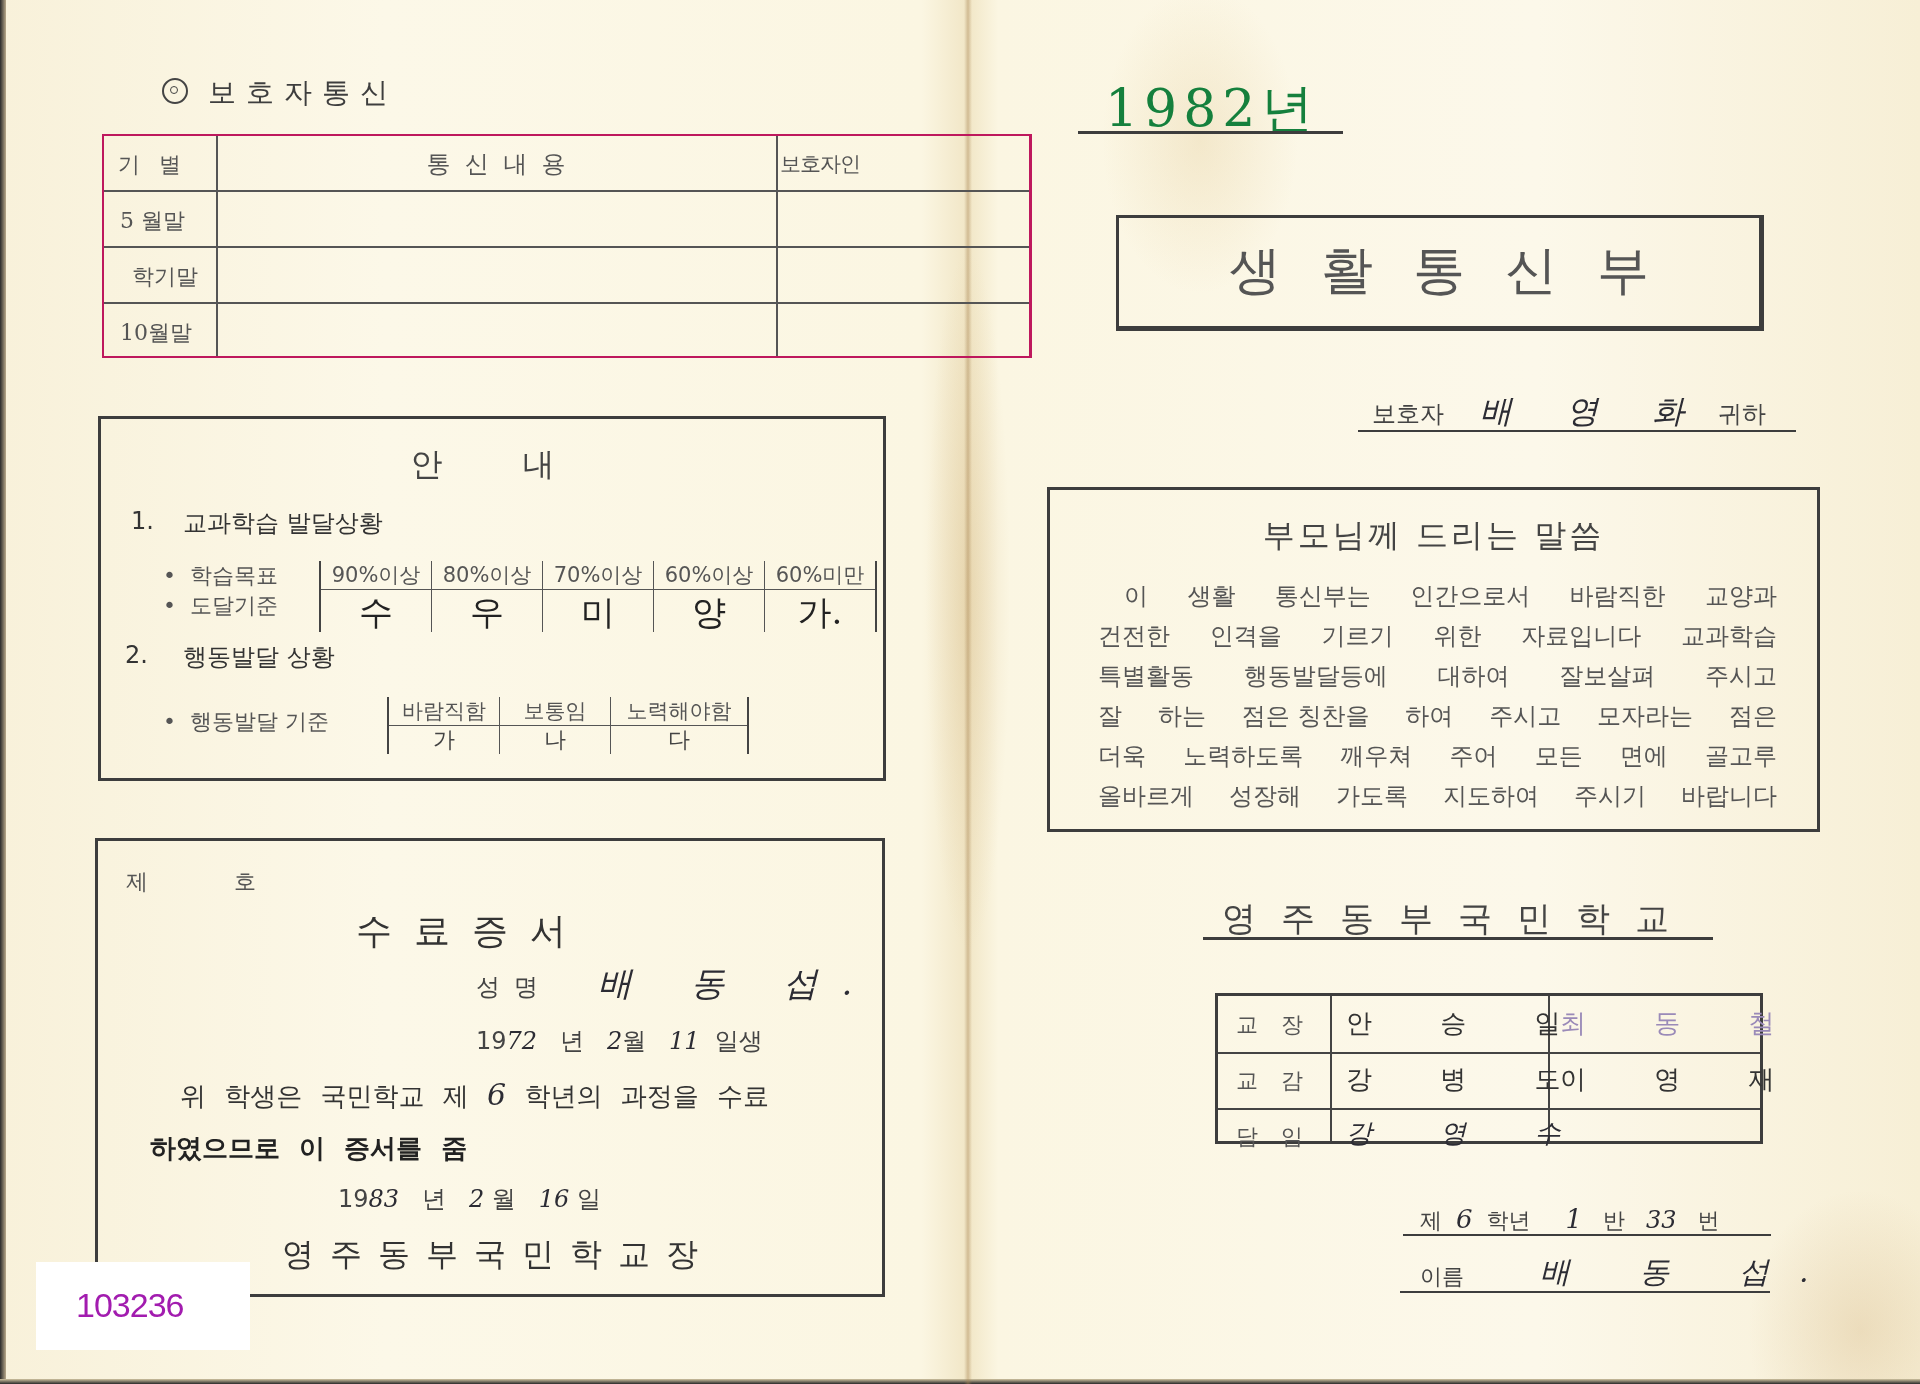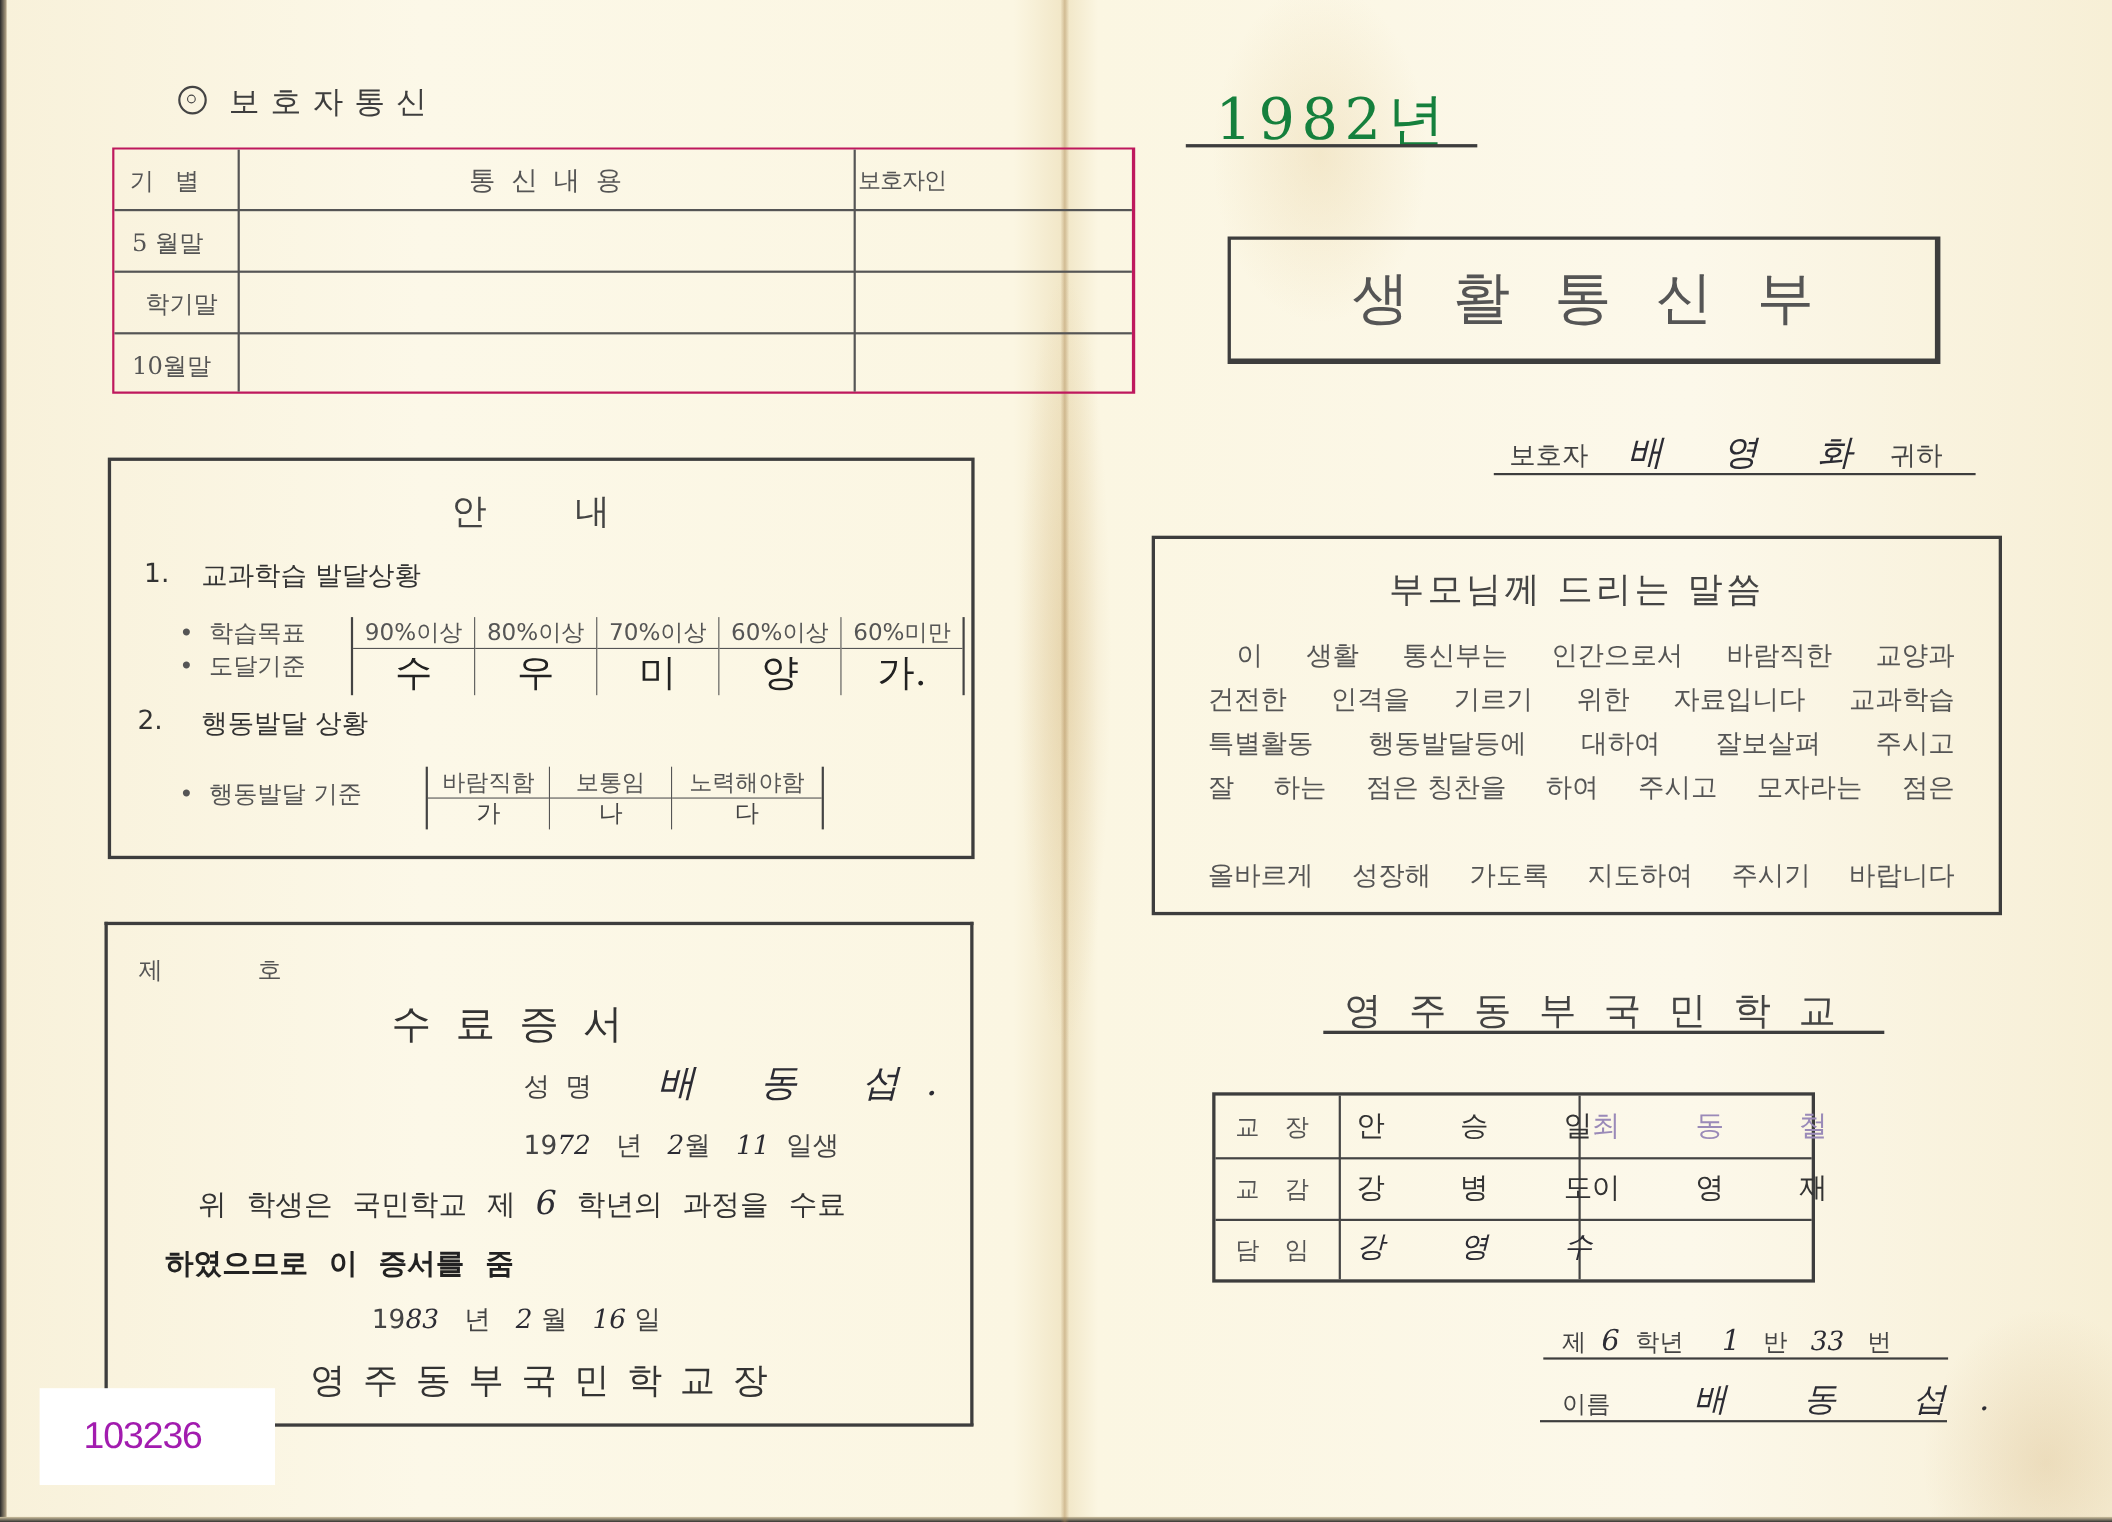--- a/index.html
+++ b/index.html
@@ -57,21 +57,21 @@
   .year { left:1105px; top:74px; font-size:52px; letter-spacing:6px; font-family:"DejaVu Serif", serif; color:#15803d; }
   .year-line { left:1078px; top:131px; width:265px; height:3px; background:#3d3d3d; }
   .title-box { left:1116px; top:215px; width:648px; height:116px; border:3px solid #3d3d3d; border-right-width:5px; border-bottom-width:5px; box-sizing:border-box; }
   .title-box span { position:absolute; left:0; right:0; top:18px; text-align:center; font-size:52px; letter-spacing:40px; padding-left:40px; color:#555; font-family:"DejaVu Serif", serif; }
   .guardian-line { left:1358px; top:430px; width:438px; height:2px; background:#3d3d3d; }
   .msg-box { left:1047px; top:487px; width:773px; height:345px; border:3px solid #3d3d3d; box-sizing:border-box; }
   .msg-box .mt { position:absolute; left:0; right:0; top:24px; text-align:center; font-size:32px; color:#444; letter-spacing:3px; }
   .msg-box .ml { position:absolute; left:48px; right:40px; font-size:24px; color:#555; display:flex; justify-content:space-between; }
   .school { left:1222px; top:896px; font-size:34px; letter-spacing:25px; color:#444; }
   .school-line { left:1203px; top:937px; width:510px; height:3px; background:#3d3d3d; }
-  .staff { left:1102px; top:993px; width:548px; height:173px; border:3px solid #3d3d3d; box-sizing:border-box; }
+  .staff { left:1215px; top:993px; width:548px; height:151px; border:3px solid #3d3d3d; box-sizing:border-box; }
   .staff .v { position:absolute; top:0; bottom:0; width:2px; background:#444; }
   .staff .h { position:absolute; height:2px; background:#444; }
   .staff .c { position:absolute; font-size:26px; white-space:nowrap; }
   .staff .role { font-size:22px; color:#555; font-family:"DejaVu Serif", serif; }
   .uline { position:absolute; height:2px; background:#3d3d3d; }
 </style>
 </head>
 <body>
 
 <div class="page-bg"></div>
@@ -214,20 +214,29 @@
   </div>
   <div class="ml" style="top:210px;">
     <span>잘</span>
       <span>하는</span>
       <span>점은 칭찬을</span>
       <span>하여</span>
       <span>주시고</span>
       <span>모자라는</span>
       <span>점은</span>
   </div>
+  <div class="ml" style="top:250px;">
+    <span>더욱</span>
+      <span>노력하도록</span>
+      <span>깨우쳐</span>
+      <span>주어</span>
+      <span>모든</span>
+      <span>면에</span>
+      <span>골고루</span>
+  </div>
   <div class="ml" style="top:290px;">
     <span>올바르게</span>
       <span>성장해</span>
       <span>가도록</span>
       <span>지도하여</span>
       <span>주시기</span>
       <span>바랍니다</span>
   </div>
 </div>
 

